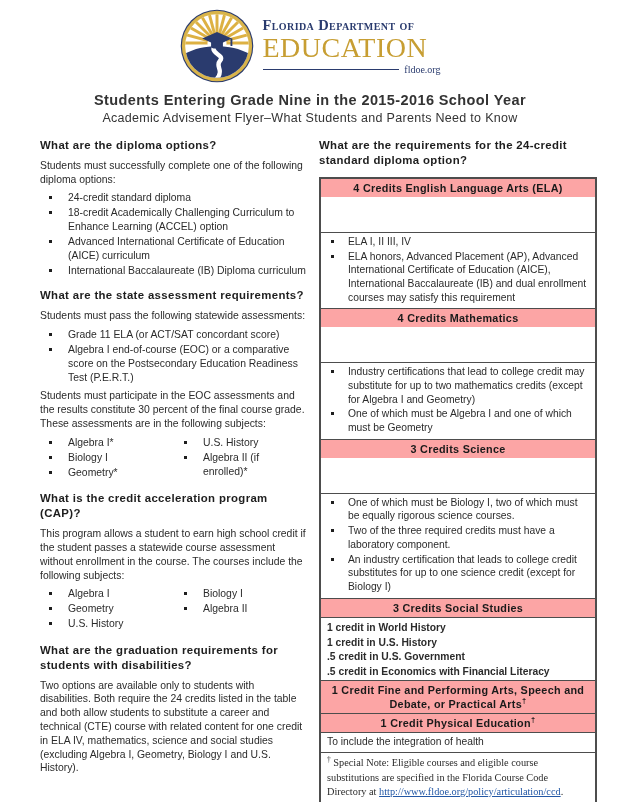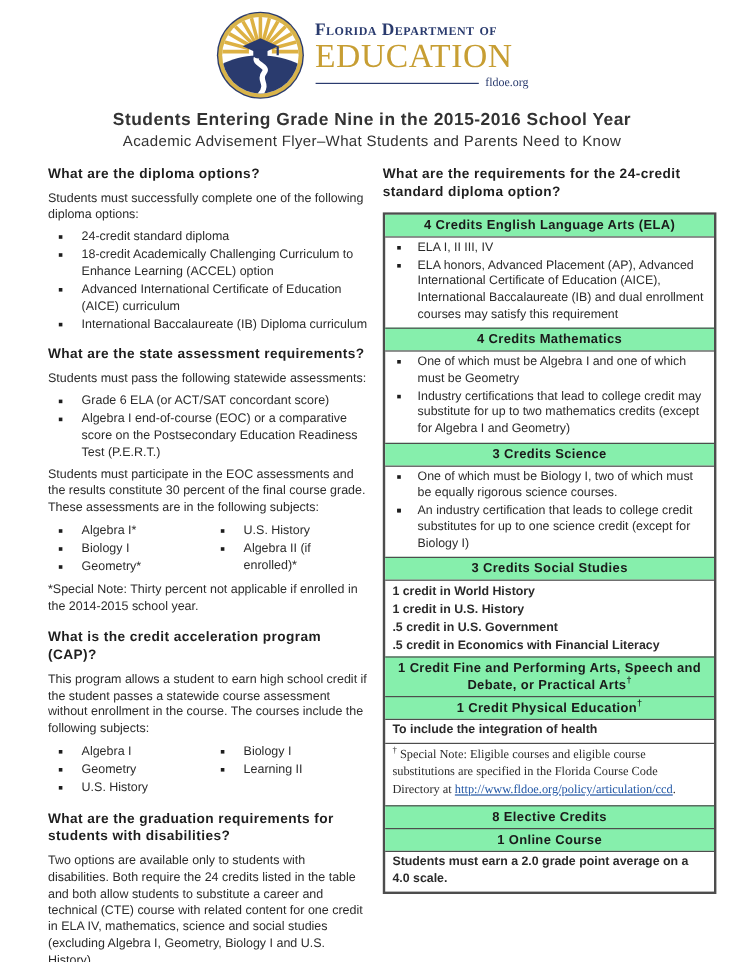--- a/index.html
+++ b/index.html
@@ -59,31 +59,31 @@
   .bcol2 { flex:1; }
   
   .rq-heading {
     font-size:11.4px; font-weight:bold; letter-spacing:0.35px;
     color:#1e1e1e; margin:2px 0 8px 0; line-height:1.35;
   }
   .rq-table { border:2px solid #4d4d4d; background:#ffffff; }
   .trow { border-top:1px solid #4d4d4d; }
   .trow:first-child { border-top:none; }
   .thead {
-    background:#86efac;
+    background:#fca5a5;
     font-size:10.8px; font-weight:bold; letter-spacing:0.3px;
     text-align:center; color:#1a1a1a;
     padding:2px 2px; line-height:1.3;
   }
-  .tbody { padding:2px 4px 3px 0; }
+  .tbody { padding:2px 4px 3px 0;margin-top:35px; }
   .tbody .bi { padding-left:27px; font-size:10.3px; }
   .tbody .bsq { left:10px; }
   .tlines { padding:3px 6px 0 6px;font-weight:bold; }
   .tline { font-size:10.3px; line-height:1.45; }
-  .tplain { font-size:10.3px; line-height:1.35; padding:2px 6px 3px 6px;font-weight:bold; }
+  .tplain { font-size:10.3px; line-height:1.35; padding:2px 6px 3px 6px; }
   .tnote { font-size:10.3px; line-height:1.4; padding:3px 6px 5px 6px;font-family:Liberation Serif, serif; }
   sup.dg { font-size:7.5px; vertical-align:super; line-height:0; }
   a.ccd { color:#2257a5; text-decoration:underline; }
 </style>
 </head>
 <body>
 
 <div class="page">
 
   <div class="logo-row">
@@ -144,74 +144,73 @@
             <div class="bi"><span class="bsq"></span><span class="bt">24-credit standard diploma</span></div>
             <div class="bi"><span class="bsq"></span><span class="bt">18-credit Academically Challenging Curriculum to Enhance Learning (ACCEL) option</span></div>
             <div class="bi"><span class="bsq"></span><span class="bt">Advanced International Certificate of Education (AICE) curriculum</span></div>
             <div class="bi"><span class="bsq"></span><span class="bt">International Baccalaureate (IB) Diploma curriculum</span></div>
           </div>
         </div>
         <div class="section">
           <div class="section-heading">What are the state assessment requirements?</div>
           <div class="para">Students must pass the following statewide assessments:</div>
           <div class="bullet-list">
-            <div class="bi"><span class="bsq"></span><span class="bt">Grade 6 ELA (or ACT/SAT concordant score)</span></div>
+            <div class="bi"><span class="bsq"></span><span class="bt">Grade 11 ELA (or ACT/SAT concordant score)</span></div>
             <div class="bi"><span class="bsq"></span><span class="bt">Algebra I end-of-course (EOC) or a comparative score on the Postsecondary Education Readiness Test (P.E.R.T.)</span></div>
           </div>
           <div class="para">Students must participate in the EOC assessments and the results constitute 30 percent of the final course grade. These assessments are in the following subjects:</div>
           <div class="bullet-cols">
             <div class="bcol1">
               <div class="bi"><span class="bsq"></span><span class="bt">Algebra I*</span></div>
               <div class="bi"><span class="bsq"></span><span class="bt">Biology I</span></div>
               <div class="bi"><span class="bsq"></span><span class="bt">Geometry*</span></div>
             </div>
             <div class="bcol2">
               <div class="bi"><span class="bsq"></span><span class="bt">U.S. History</span></div>
               <div class="bi"><span class="bsq"></span><span class="bt">Algebra II (if enrolled)*</span></div>
             </div>
           </div>
-          <div class="para">*Special Note: Thirty percent not applicable if enrolled in the 2014-2015 school year.</div>
         </div>
         <div class="section">
           <div class="section-heading">What is the credit acceleration program (CAP)?</div>
           <div class="para">This program allows a student to earn high school credit if the student passes a statewide course assessment without enrollment in the course. The courses include the following subjects:</div>
           <div class="bullet-cols">
             <div class="bcol1">
               <div class="bi"><span class="bsq"></span><span class="bt">Algebra I</span></div>
               <div class="bi"><span class="bsq"></span><span class="bt">Geometry</span></div>
               <div class="bi"><span class="bsq"></span><span class="bt">U.S. History</span></div>
             </div>
             <div class="bcol2">
               <div class="bi"><span class="bsq"></span><span class="bt">Biology I</span></div>
-              <div class="bi"><span class="bsq"></span><span class="bt">Learning II</span></div>
+              <div class="bi"><span class="bsq"></span><span class="bt">Algebra II</span></div>
             </div>
           </div>
         </div>
         <div class="section">
           <div class="section-heading">What are the graduation requirements for students with disabilities?</div>
           <div class="para">Two options are available only to students with disabilities. Both require the 24 credits listed in the table and both allow students to substitute a career and technical (CTE) course with related content for one credit in ELA IV, mathematics, science and social studies (excluding Algebra I, Geometry, Biology I and U.S. History).</div>
         </div>
       </div>
     <div class="col-right">
       <div class="rq-heading">What are the requirements for the 24-credit standard diploma option?</div>
       <div class="rq-table" id="req-table">
           <div class="trow thead">4 Credits English Language Arts (ELA)</div>
           <div class="trow tbody">
             <div class="bi"><span class="bsq"></span><span class="bt">ELA I, II III, IV</span></div>
             <div class="bi"><span class="bsq"></span><span class="bt">ELA honors, Advanced Placement (AP), Advanced International Certificate of Education (AICE), International Baccalaureate (IB) and dual enrollment courses may satisfy this requirement</span></div>
           </div>
           <div class="trow thead">4 Credits Mathematics</div>
           <div class="trow tbody">
+            <div class="bi"><span class="bsq"></span><span class="bt">Industry certifications that lead to college credit may substitute for up to two mathematics credits (except for Algebra I and Geometry)</span></div>
             <div class="bi"><span class="bsq"></span><span class="bt">One of which must be Algebra I and one of which must be Geometry</span></div>
-            <div class="bi"><span class="bsq"></span><span class="bt">Industry certifications that lead to college credit may substitute for up to two mathematics credits (except for Algebra I and Geometry)</span></div>
           </div>
           <div class="trow thead">3 Credits Science</div>
           <div class="trow tbody">
             <div class="bi"><span class="bsq"></span><span class="bt">One of which must be Biology I, two of which must be equally rigorous science courses.</span></div>
-            <div class="bi"><span class="bsq"></span></div>
+            <div class="bi"><span class="bsq"></span><span class="bt">Two of the three required credits must have a laboratory component.</span></div>
             <div class="bi"><span class="bsq"></span><span class="bt">An industry certification that leads to college credit substitutes for up to one science credit (except for Biology I)</span></div>
           </div>
           <div class="trow thead">3 Credits Social Studies</div>
           <div class="trow tlines">
             <div class="tline">1 credit in World History</div>
             <div class="tline">1 credit in U.S. History</div>
             <div class="tline">.5 credit in U.S. Government</div>
             <div class="tline">.5 credit in Economics with Financial Literacy</div>
           </div>
           <div class="trow thead">1 Credit Fine and Performing Arts, Speech and Debate, or Practical Arts<sup class="dg">†</sup></div>

